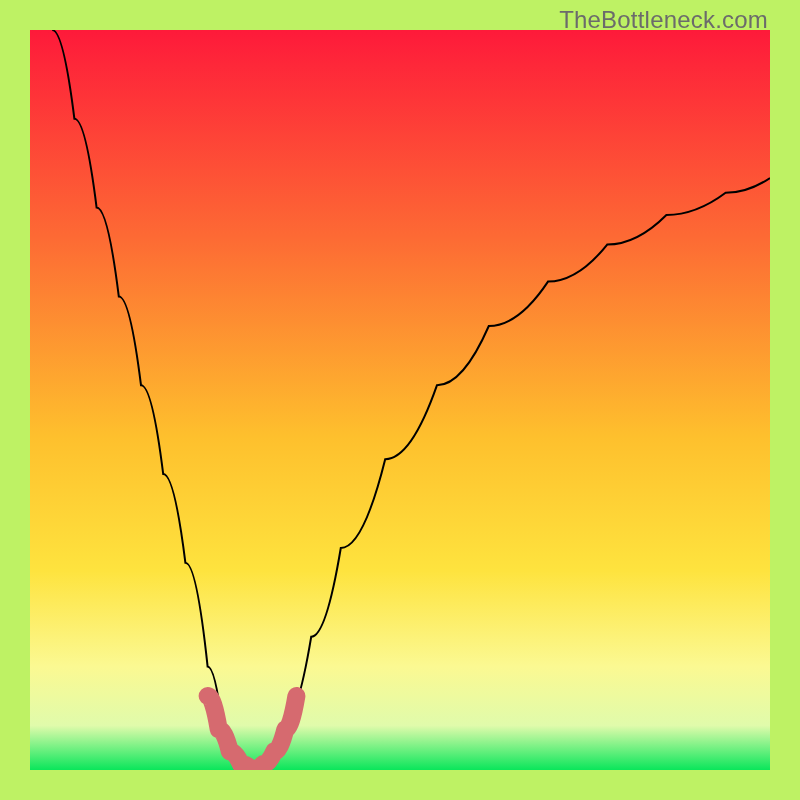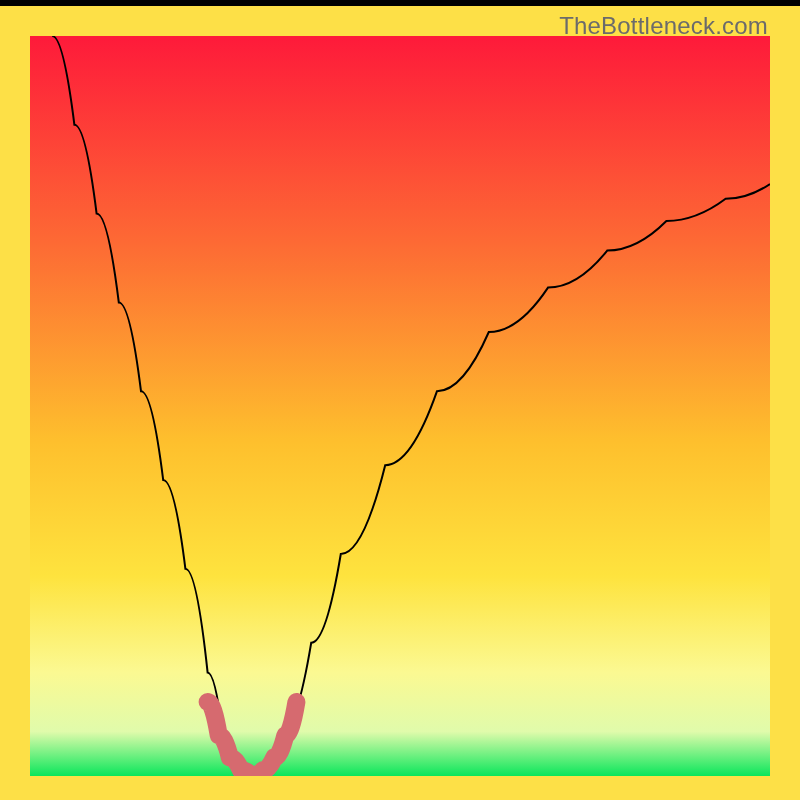--- a/index.html
+++ b/index.html
@@ -7,22 +7,21 @@
     padding: 0;
     width: 800px;
     height: 800px;
     overflow: hidden;
     background: #000;
     font-family: Arial, Helvetica, sans-serif;
   }
   .frame {
     position: absolute;
     inset: 0;
-    background: #fde047;
-    margin-top: 6px;
+    background: #bef264;
   }
   .plot-area {
     position: absolute;
     left: 30px;
     top: 30px;
     width: 740px;
     height: 740px;
   }
   .gradient {
     position: absolute;

